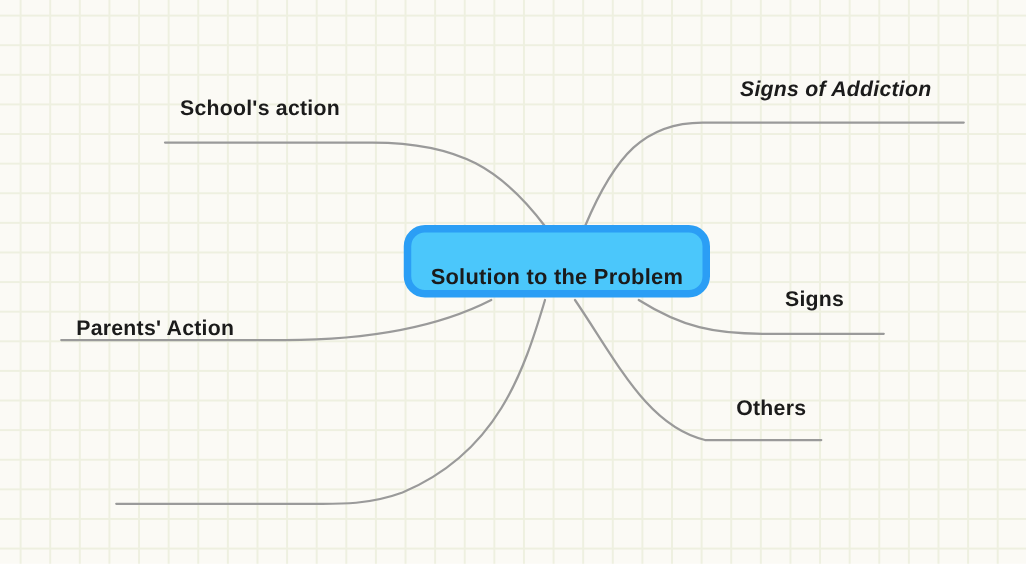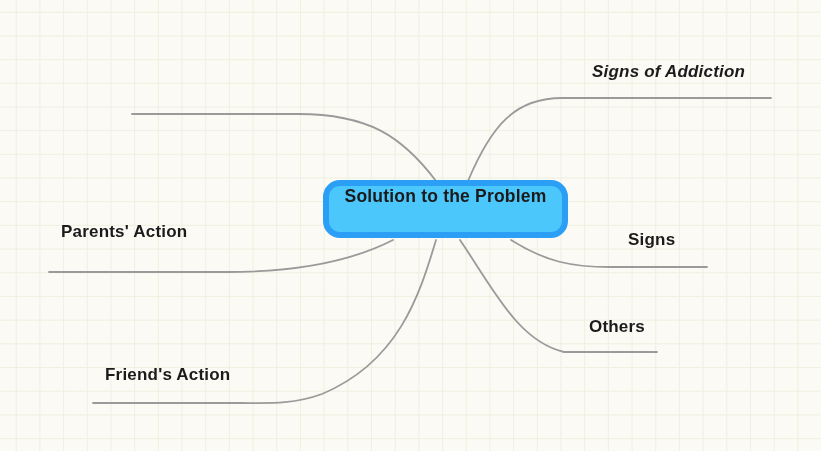--- a/index.html
+++ b/index.html
@@ -46,60 +46,60 @@
     position: absolute;
     left: 323px;
     top: 180px;
     width: 245px;
     height: 58px;
     box-sizing: border-box;
     background: var(--node-fill, #4bc7fb);
     border: 6px solid var(--node-border, #2b9ef5);
     border-radius: 17px;
     display: flex;
-    align-items: flex-start;
+    align-items: flex-end;
     justify-content: center;
   }
   .root-node .root-label {
     font-weight: 700;
     font-size: 17.5px;
     letter-spacing: 0.2px;
     color: var(--text, #1b1b1b);
     white-space: nowrap;
   }
   
   .pos-schools  { left: 144px; top: 77px;  }
   .pos-signs    { left: 592px; top: 62px; font-style: italic;  }
-  .pos-parents  { left: 61px;  top: 222px; text-align: right; }
+  .pos-parents  { left: 61px;  top: 253px; text-align: right; }
   .pos-causes   { left: 628px; top: 230px; }
   .pos-others   { left: 589px; top: 317px; }
   .pos-friends  { left: 105px; top: 365px; }
 </style>
 </head>
 <body>
 
 <div class="canvas">
 
   <svg class="connectors" viewBox="0 0 821 451" xmlns="http://www.w3.org/2000/svg">
     <path d="M 132 114 L 298 114 C 368 114 402 136 436 181"></path>
     <path d="M 771 98 L 562 98 C 516 98 492 124 468 181"></path>
     <path d="M 49 272 L 228 272 C 292 272 348 263 393 240"></path>
     <path d="M 511 240 C 546 262 572 267 610 267 L 707 267"></path>
     <path d="M 460 240 C 494 290 518 341 564 352 L 657 352"></path>
     <path d="M 436 240 C 419 297 398 362 322 394 C 292 405 266 403 240 403 L 93 403"></path>
   </svg>
 
+  <div class="branch-label pos-schools">School's action</div>
 
   <div class="branch-label pos-signs">Signs of Addiction</div>
 
   <div class="branch-label pos-parents">Parents' Action</div>
 
   <div class="branch-label pos-causes">Signs</div>
 
   <div class="branch-label pos-others">Others</div>
 
-  <div class="branch-label pos-friends">Friend's Action</div>
 
   <div class="root-node">
     <span class="root-label">Solution to the Problem</span>
   </div>
 
 </div>
 
 </body></html>

